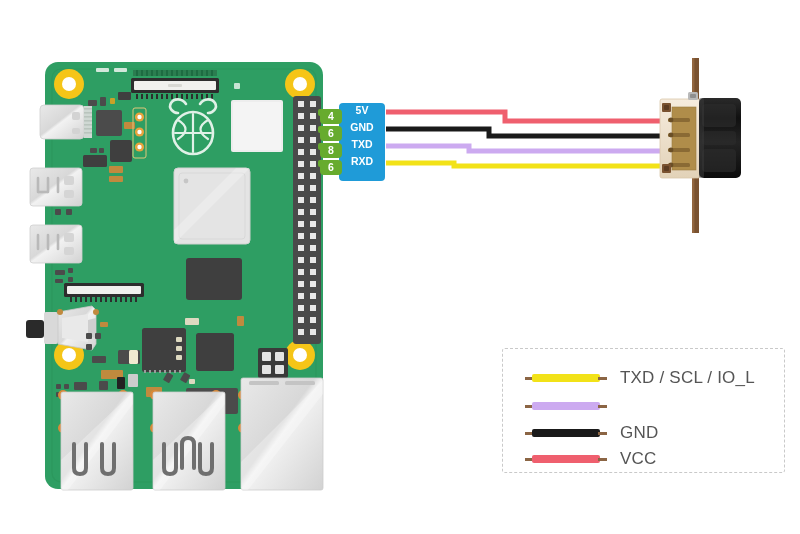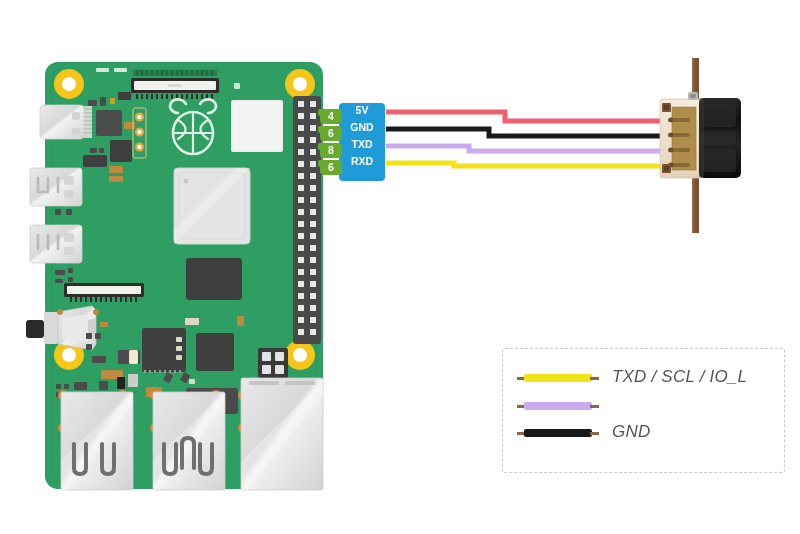--- a/index.html
+++ b/index.html
@@ -76,24 +76,24 @@
     left: 502px;
     top: 348px;
     width: 283px;
     height: 125px;
     border: 1.5px dashed #c9c9c9;
     border-radius: 3px;
     box-sizing: border-box;
   }
   .legend-row {
     position: absolute;
-    left: 14px;
+    left: 22px;
     height: 22px;
     display: flex;
-    font-style: italic;
+    align-items: center;
   }
   .legend-swatch {
     position: relative;
     width: 82px;
     height: 22px;
     flex: 0 0 auto;
   }
   .legend-swatch .tip-l,
   .legend-swatch .tip-r {
     position: absolute;
@@ -566,15 +566,23 @@
 
     <div class="legend-row" style="top:73px;">
       <div class="legend-swatch">
         <span class="tip-l"></span>
         <span class="body" style="background:#1a1a1a;"></span>
         <span class="tip-r"></span>
       </div>
       <div class="legend-label">GND</div>
     </div>
 
+    <div class="legend-row" style="top:99px;">
+      <div class="legend-swatch">
+        <span class="tip-l"></span>
+        <span class="body" style="background:#ef5f6e;"></span>
+        <span class="tip-r"></span>
+      </div>
+      <div class="legend-label">VCC</div>
+    </div>
   </div>
 
 </div>
 
 </body></html>

